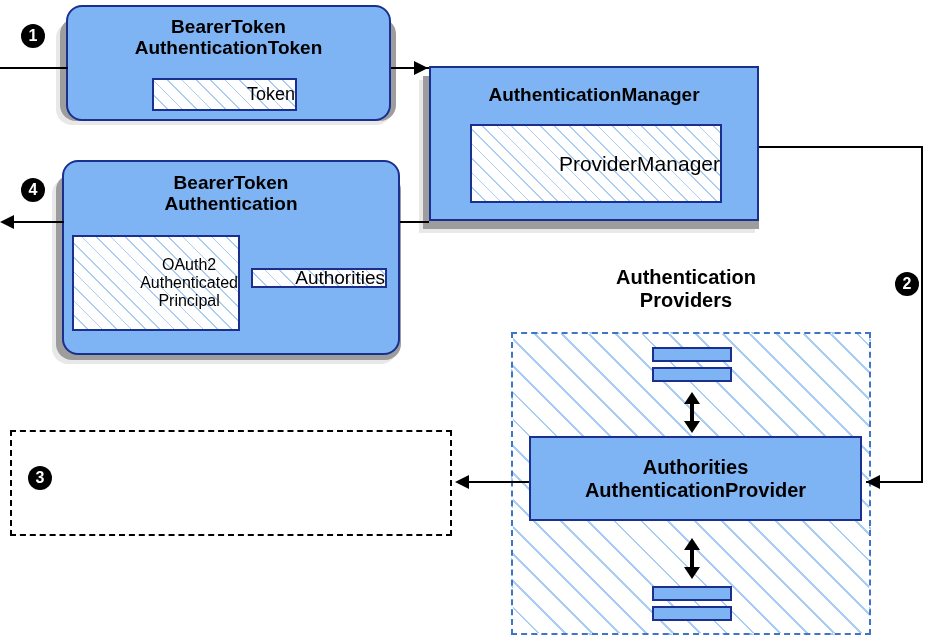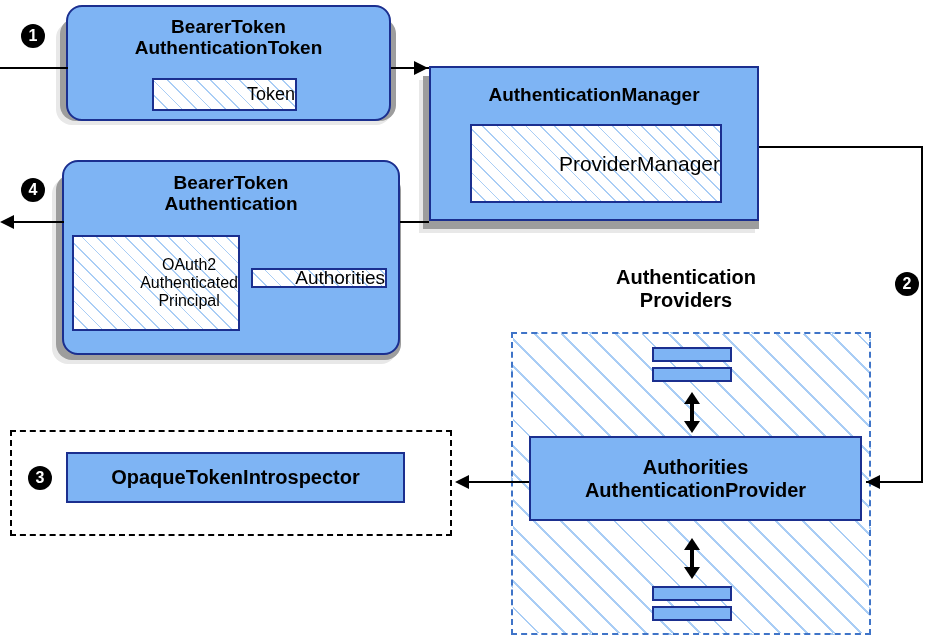--- a/index.html
+++ b/index.html
@@ -256,23 +256,20 @@
 
   <div class="mini-bar" style="left:652px; top:586px; width:80px; height:15px;"></div>
   <div class="mini-bar" style="left:652px; top:606px; width:80px; height:15px;"></div>
 
   <div class="line-h" style="left:467px; top:481px; width:62px;"></div>
   <div class="arrow arrow-left" style="left:455px; top:475px;"></div>
 
   <div class="dashed-black" style="left:10px; top:430px; width:442px; height:106px;"></div>
   <div class="shadow2" style="left:56px; top:463px; width:340px; height:50px;"></div>
   <div class="shadow" style="left:60px; top:459px; width:340px; height:50px;"></div>
-  <div class="node" style="left:66px; top:452px; width:339px; height:51px; font-size:20px; justify-content:center;">
-    <div class="node-title">OpaqueTokenIntrospector</div>
-  </div>
 
   <div class="marker" style="left:21px; top:24px;">
     <span>1</span>
   </div>
   <div class="marker" style="left:895px; top:272px;">
     <span>2</span>
   </div>
   <div class="marker" style="left:28px; top:466px;">
     <span>3</span>
   </div>

